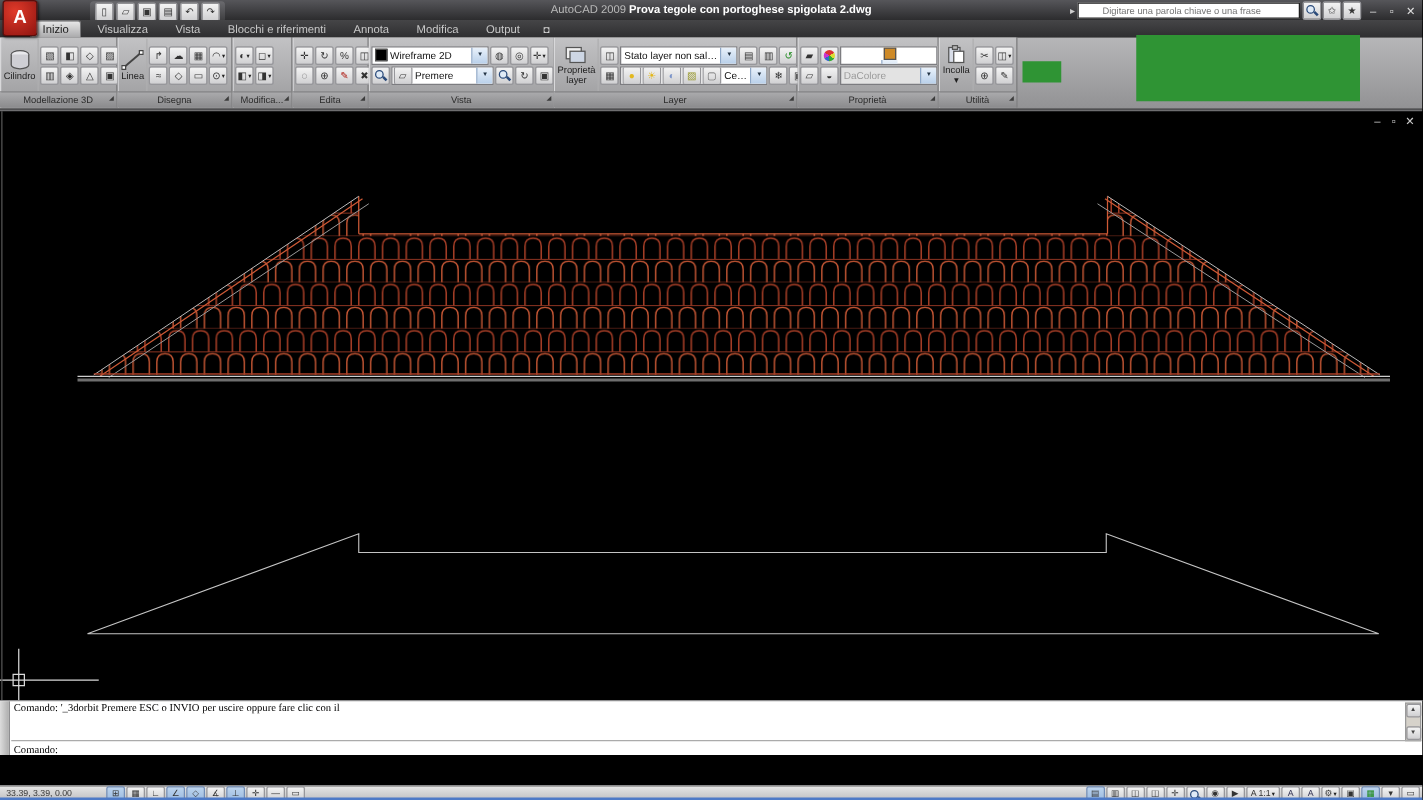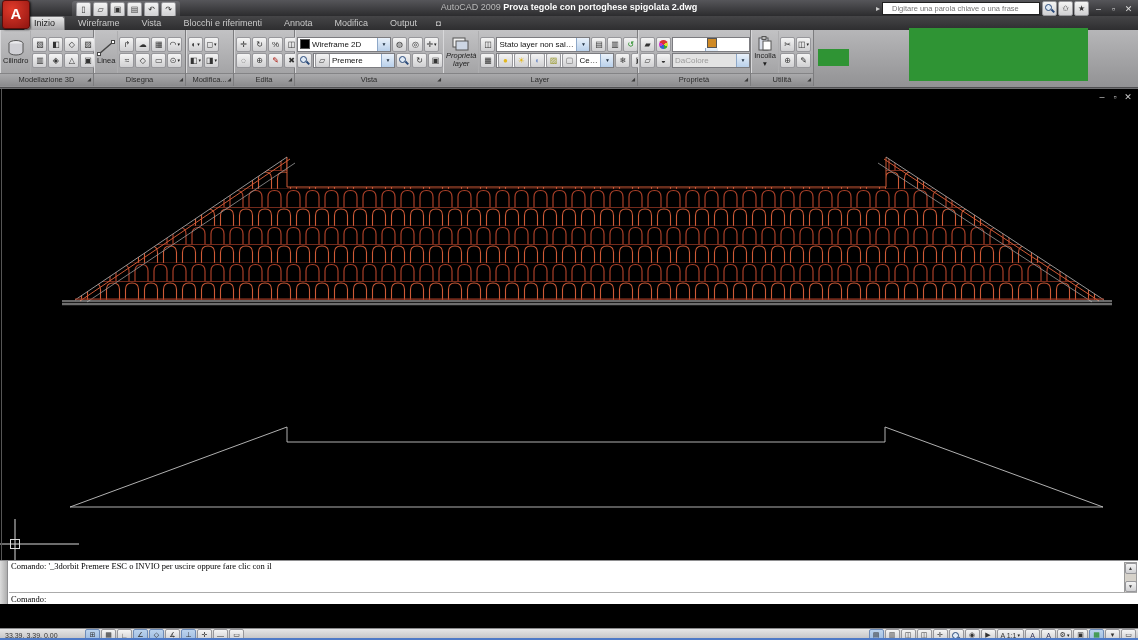--- a/index.html
+++ b/index.html
@@ -13,21 +13,21 @@
     border-radius:3px;color:#fff;font-weight:bold;font-size:15px;text-align:center;line-height:26px;
     box-shadow:1px 1px 2px rgba(0,0,0,.6);}
   .qat{position:absolute;left:72px;top:1px;display:flex;gap:2px;padding:1px 4px;
     background:linear-gradient(#6a6a6e,#3a3a3c);border-radius:3px;}
   .title-center{position:absolute;left:0;right:0;top:2px;text-align:center;font-size:9px;}
   .title-center .app{color:#b9b9b9;}
   .title-center .doc{color:#fff;font-weight:bold;}
   .infocenter{position:absolute;right:2px;top:1px;display:flex;align-items:center;gap:2px;}
   .ic-arrow{color:#cfcfcf;font-size:8px;}
   .searchbox{width:138px;height:11px;font-size:7.5px;border:1px solid #1f1f1f;background:#fff;
-    color:#777;padding:0 9px;font-family:"Liberation Sans",sans-serif;}
+    color:#777;padding:0 19px;font-family:"Liberation Sans",sans-serif;}
   
   .menubar{position:absolute;left:0;top:16px;width:1138px;height:14px;
     background:linear-gradient(#454547,#2e2e30);display:flex;align-items:flex-end;}
   .tabs{display:flex;margin-left:24px;gap:4px;align-items:flex-end;}
   .tab{font-size:9px;color:#c9c9c9;padding:1px 9px 2px 9px;cursor:default;}
   .tab.active{background:linear-gradient(#e8e8e8,#a9a9ab);color:#1d1d1d;
     border:1px solid #747476;border-bottom:none;border-radius:3px 3px 0 0;}
   .ribbon-toggle{margin-left:10px;color:#cfcfcf;font-size:8px;padding-bottom:2px;}
   
   .ribbon{position:absolute;left:0;top:30px;width:1138px;height:57px;
@@ -133,21 +133,21 @@
         <span class="icn win">▫</span>
         <span class="icn win">✕</span>
       </span>
   </div>
 </div>
 <div class="logo">A</div>
 
 <div class="menubar">
   <div class="tabs">
     <span class="tab active">Inizio</span>
-    <span class="tab">Wireframe</span>
+    <span class="tab">Visualizza</span>
     <span class="tab">Vista</span>
     <span class="tab">Blocchi e riferimenti</span>
     <span class="tab">Annota</span>
     <span class="tab">Modifica</span>
     <span class="tab">Output</span>
   </div>
   <span class="ribbon-toggle">◘</span>
 </div>
 
 <div class="ribbon">
@@ -283,21 +283,21 @@
         </div>
       </div>
     </div>
     <div class="plabel">
       <span>Vista</span><span class="corner">◢</span>
     </div>
   </div>
 
   <div class="panel" style="left:443px;width:194px;">
     <div class="pbody">
-      <div class="bigbtn" style="width:36px;font-style:italic;">
+      <div class="bigbtn" style="width:36px;">
         <svg width="18" height="14" viewBox="0 0 18 14">
           <rect x="1" y="1" width="12" height="9" fill="#efefef" stroke="#555"></rect>
           <rect x="4" y="4" width="12" height="9" fill="#cdd6e4" stroke="#555"></rect>
         </svg>
         <span>Proprietà layer</span>
       </div>
       <div class="col" style="width:100%;">
         <div class="row">
           <span class="row">
               <span class="icn">◫</span>

